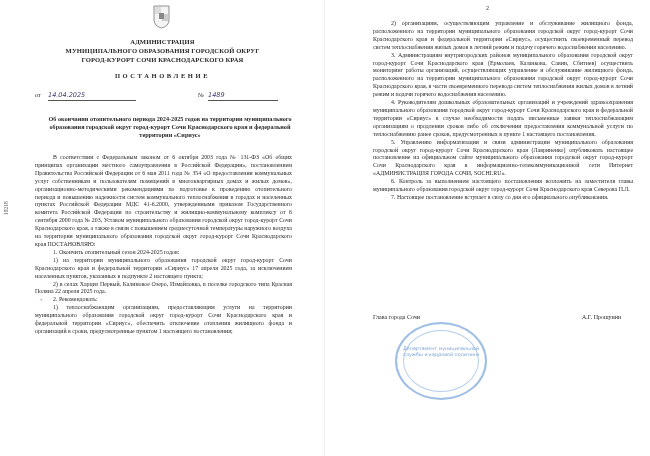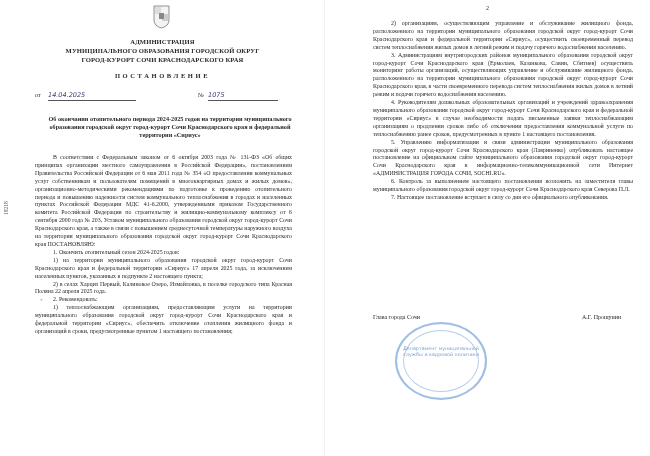--- a/index.html
+++ b/index.html
@@ -46,21 +46,21 @@
   <div class="hdr hdr2">МУНИЦИПАЛЬНОГО ОБРАЗОВАНИЯ ГОРОДСКОЙ ОКРУГ</div>
   <div class="hdr hdr3">ГОРОД-КУРОРТ СОЧИ КРАСНОДАРСКОГО КРАЯ</div>
   <div class="hdr-decree">ПОСТАНОВЛЕНИЕ</div>
 
   <div class="meta-line" style="left:35px;">от</div>
   <div class="meta-line meta-date">
     <span class="hand">14.04.2025</span>
   </div>
   <div class="meta-line" style="left:198px;">№</div>
   <div class="meta-line meta-num">
-    <span class="hand">1075</span>
+    <span class="hand">1489</span>
   </div>
 
   <div class="title">Об окончании отопительного периода 2024-2025 годов на территории муниципального образования городской округ город-курорт Сочи Краснодарского края и федеральной территории «Сириус»</div>
 
   <div class="side-num">19218</div>
 
   <div class="body-text lt">
     <p>В соответствии с Федеральным законом от 6 октября 2003 года № 131-ФЗ «Об общих принципах организации местного самоуправления в Российской Федерации», постановлением Правительства Российской Федерации от 6 мая 2011 года № 354 «О предоставлении коммунальных услуг собственникам и пользователям помещений в многоквартирных домах и жилых домов», организационно-методическими рекомендациями по подготовке к проведению отопительного периода и повышению надежности систем коммунального теплоснабжения в городах и населенных пунктах Российской Федерации МДС 41-6.2000, утвержденными приказом Государственного комитета Российской Федерации по строительству и жилищно-коммунальному комплексу от 6 сентября 2000 года № 203, Уставом муниципального образования городской округ город-курорт Сочи Краснодарского края, а также в связи с повышением среднесуточной температуры наружного воздуха на территории муниципального образования городской округ город-курорт Сочи Краснодарского края ПОСТАНОВЛЯЮ:</p>
     <p>1. Окончить отопительный сезон 2024-2025 годов:</p>
     <p>1) на территории муниципального образования городской округ город-курорт Сочи Краснодарского края и федеральной территории «Сириус» 17 апреля 2025 года, за исключением населенных пунктов, указанных в подпункте 2 настоящего пункта;</p>

